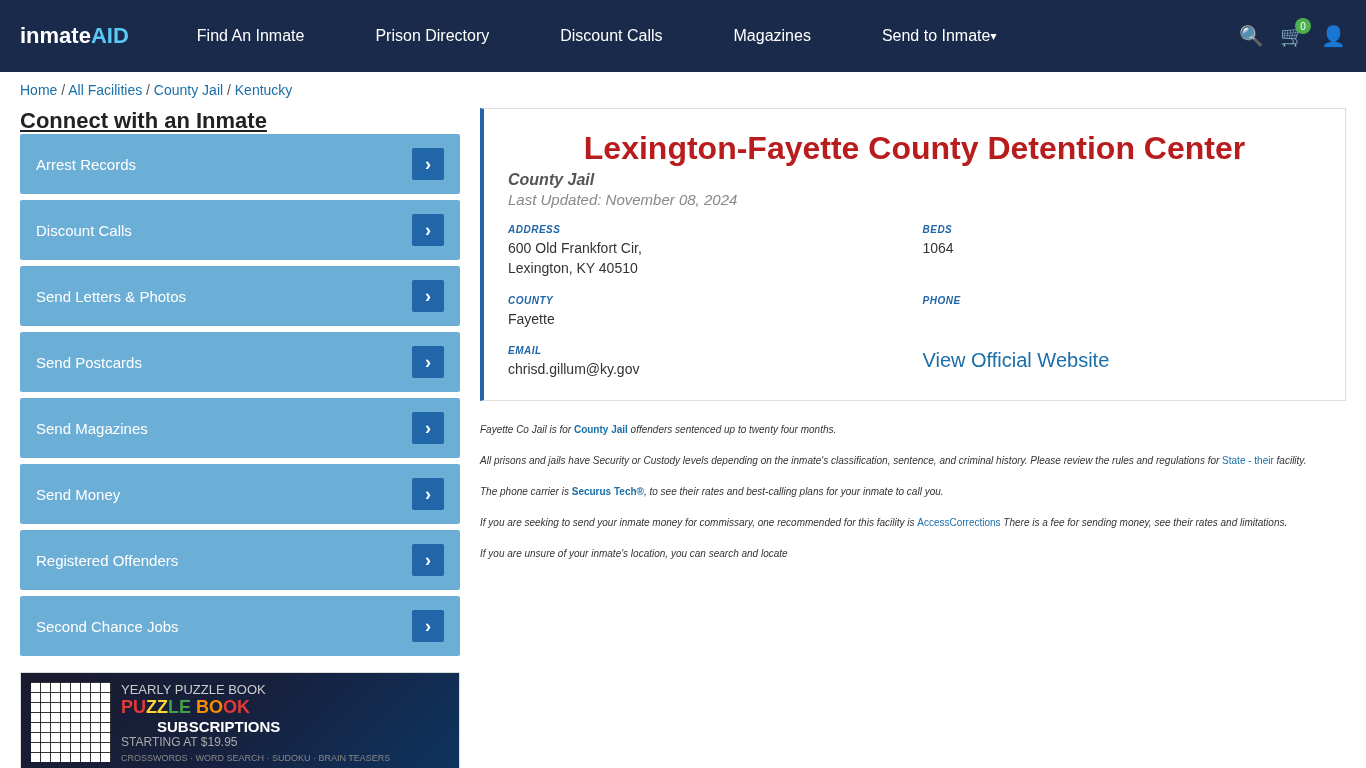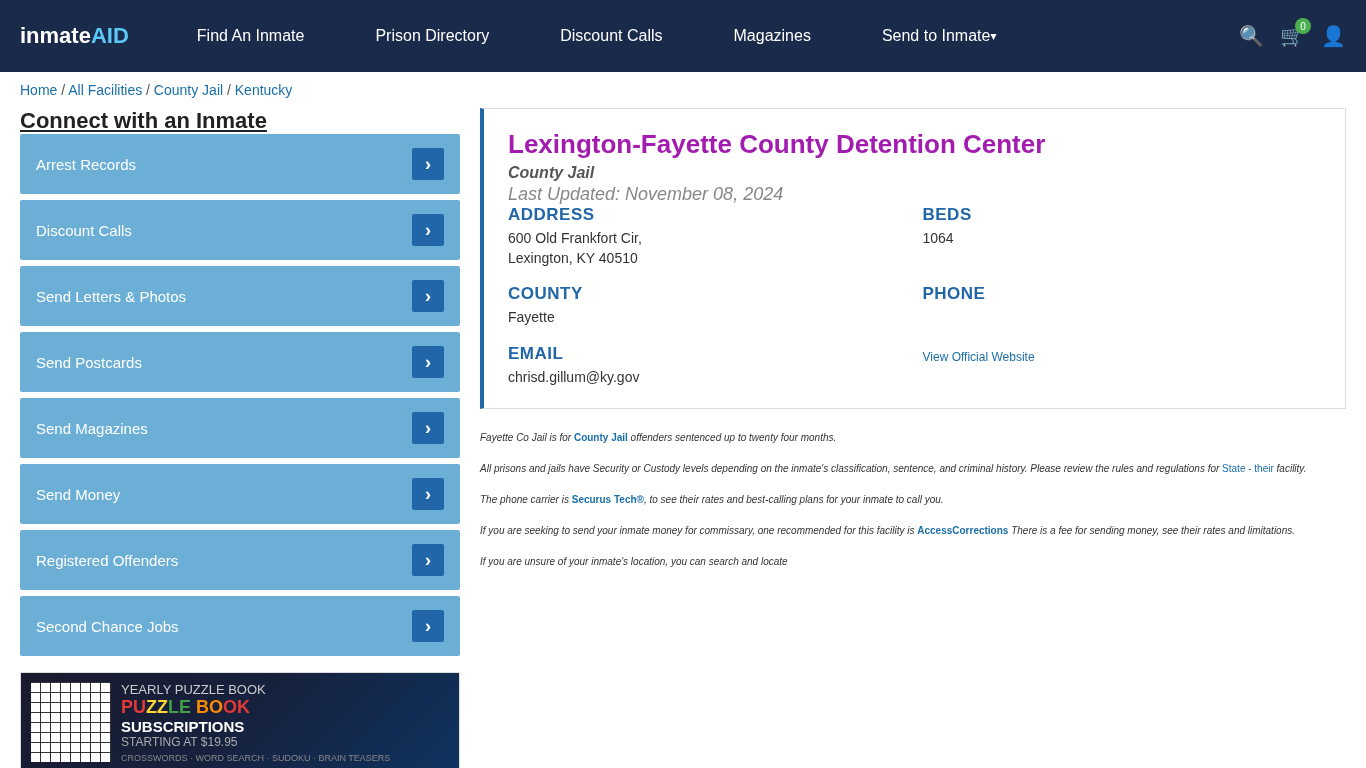--- a/index.html
+++ b/index.html
@@ -154,76 +154,79 @@
         90deg,
         #fff 0px, #fff 9px,
         #333 9px, #333 10px
       );
       background-blend-mode: multiply;
       flex-shrink: 0;
     }
     .ad-text { color: #fff; }
     .ad-text .yearly { font-size: 13px; color: #ccc; }
     .ad-text .puzzle { font-size: 18px; font-weight: bold; }
-    .ad-text .subscriptions { font-size: 15px; font-weight: bold; color: #fff; }
+    .ad-text .subscriptions { font-size: 15px; font-weight: bold; color: #fff; margin-left: 36px; }
     .ad-text .starting { font-size: 12px; color: #aaa; }
     .ad-text .types { font-size: 9px; color: #888; margin-top: 4px; }
 
     
     .content {
       flex: 1;
     }
     .facility-card {
       border: 1px solid #ddd;
       border-left: 4px solid #2166a8;
       padding: 20px 24px;
       margin-bottom: 20px;
     }
     .facility-name {
-      font-size: 26px;
-      font-weight: bold;
-      color: #a21caf;
+      font-size: 32px;
+      font-weight: bold;
+      color: #b91c1c;
       margin-bottom: 4px;
       line-height: 1.2;
+      text-align: center;
     }
     .facility-type {
       font-size: 16px;
       color: #555;
       font-style: italic;
       font-weight: bold;
       margin-bottom: 2px;
     }
     .facility-updated {
-      font-size: 18px;
+      font-size: 15px;
       color: #888;
       font-style: italic;
+      margin-bottom: 16px;
     }
     .info-grid {
       display: grid;
       grid-template-columns: 1fr 1fr;
       gap: 16px;
     }
     .info-block { }
     .info-label {
-      font-size: 17px;
+      font-size: 10px;
       font-weight: bold;
       color: #2166a8;
       text-transform: uppercase;
       letter-spacing: 0.5px;
       margin-bottom: 4px;
+      font-style: italic;
     }
     .info-value {
       font-size: 14px;
       color: #333;
       line-height: 1.4;
     }
     .info-link {
       color: #1a6fa8;
       text-decoration: none;
-      font-size: 12px;
+      font-size: 20px;
     }
 
     
     .description {
       font-size: 10px;
       line-height: 1.7;
       color: #333;
     }
     .description p {
       margin-bottom: 14px;
@@ -367,19 +370,19 @@
       <p>
         <span>Fayette Co Jail is for </span><a href="#" class="highlight-blue highlight-link">County Jail</a><span> offenders sentenced up to twenty four months.</span>
       </p>
       <p>
         <span>All prisons and jails have Security or Custody levels depending on the inmate's classification, sentence, and criminal history. Please review the rules and regulations for </span><a href="#" class="highlight-link" style="color:#1a6fa8;">State - their</a><span> facility.</span>
       </p>
       <p>
         <span>The phone carrier is </span><a href="#" class="highlight-link" style="color:#1a6fa8;font-weight:bold;">Securus Tech®</a><span>, to see their rates and best-calling plans for your inmate to call you.</span>
       </p>
       <p>
-        <span>If you are seeking to send your inmate money for commissary, one recommended for this facility is </span><a href="#" class="highlight-link" style="color:#1a6fa8;font-weight:bold;margin-top:20px;">AccessCorrections</a><span> There is a fee for sending money, see their rates and limitations.</span>
+        <span>If you are seeking to send your inmate money for commissary, one recommended for this facility is </span><a href="#" class="highlight-link" style="color:#1a6fa8;font-weight:normal;margin-top:20px;">AccessCorrections</a><span> There is a fee for sending money, see their rates and limitations.</span>
       </p>
       <p>If you are unsure of your inmate's location, you can search and locate</p>
     </div>
 
   </main>
 </div>
 
 </body></html>

